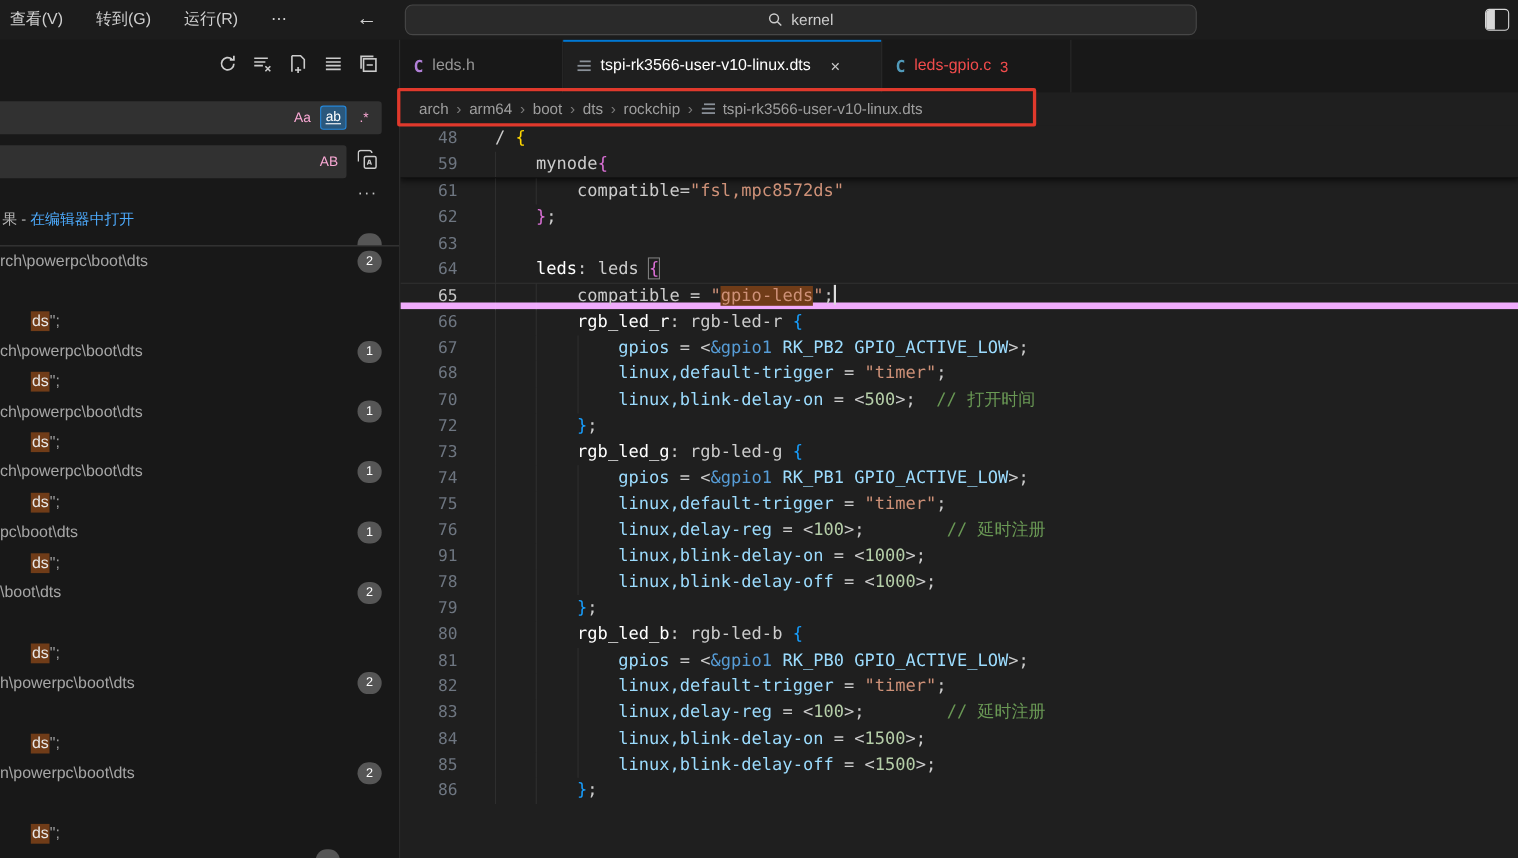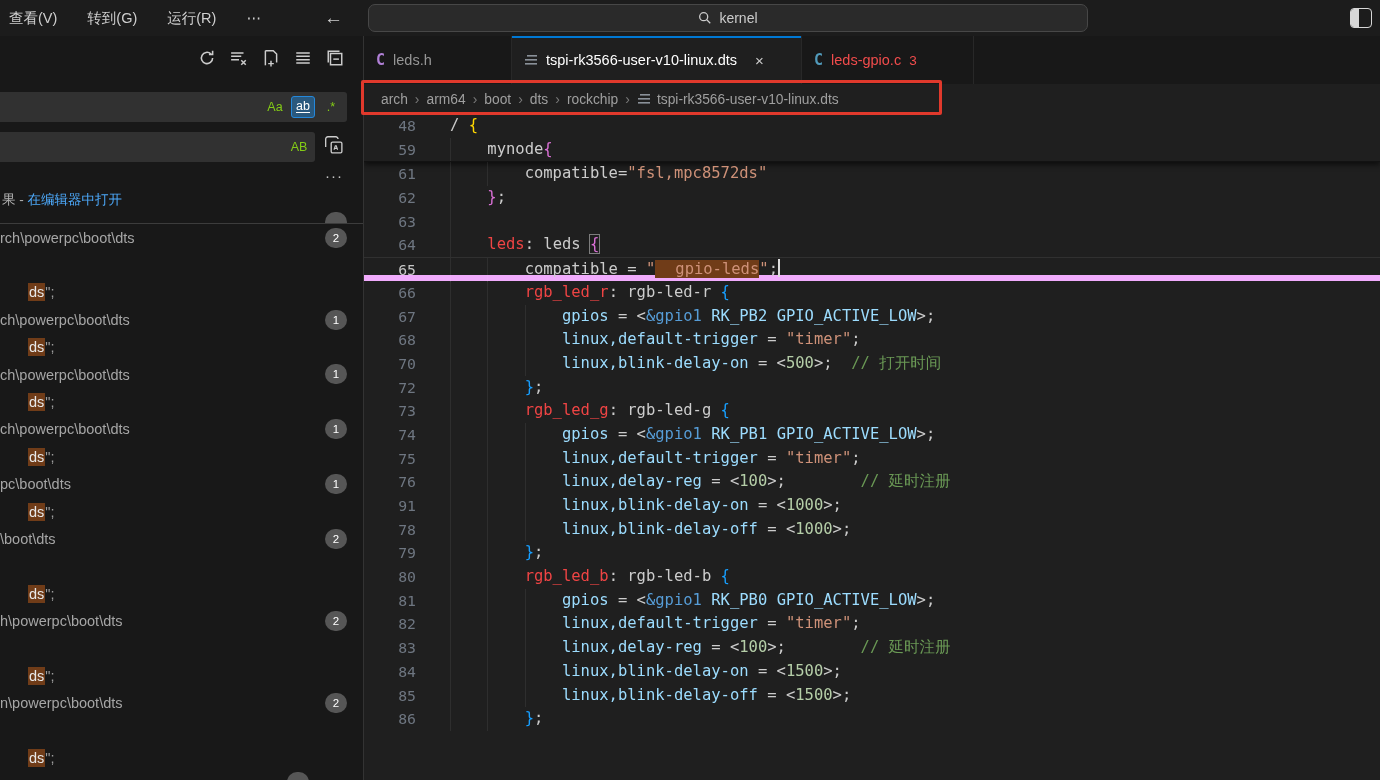--- a/index.html
+++ b/index.html
@@ -35,21 +35,21 @@
   .sidebar{ width:364px; background:#181818; position:relative; border-right:1px solid #333333; overflow:hidden;}
   .sb-actions{ height:44px; display:flex; align-items:center; justify-content:flex-end; gap:14px; padding-right:19px; }
   .sb-actions svg{ display:block; }
   .sb-input{
     margin-left:-24px; height:30px; background:#313131; border-radius:3px;
     display:flex; align-items:center; justify-content:flex-end; padding-right:4px; gap:4px;
   }
   .sb-input.search{ width:371px; margin-top:12px; }
   .sb-input.replace-row{ width:339px; margin-top:10px; }
   .toggle{ min-width:24px; height:22px; border-radius:3px; display:flex; align-items:center; justify-content:center;
-    font-size:12.5px; color:#84cc16; }
+    font-size:12.5px; color:#f9a8d4; }
   .toggle.ww{ background:rgba(36,137,219,0.45); border:1px solid #2488db; color:#ffffff; }
   .toggle.ww span{ border-bottom:1px solid #ffffff; line-height:11px; }
   .replace-line{ display:flex; align-items:center; }
   .replace-all-btn{ margin-left:10px; margin-top:10px; }
   .more-row{ height:20px; display:flex; justify-content:flex-end; padding-right:20px; align-items:center; margin-top:4px;}
   .more-dots{ color:#c5c5c5; font-size:15px; letter-spacing:1px; line-height:8px; }
   .summary-row{ height:20px; font-size:13.5px; padding-left:2px; margin-top:4px; display:flex; align-items:center; white-space:pre;}
   .summary-tail{ color:#b5b5b5; }
   .open-link{ color:#4daafc; cursor:pointer; }
   .clip-row{ height:14px; position:relative; overflow:hidden; border-bottom:1px solid #3c3c3c; }
@@ -79,25 +79,25 @@
   .bc-sep{ color:#7a7a7a; font-size:14px; }
   .bc-item{ cursor:pointer; white-space:nowrap;}
   .bc-file{ display:flex; align-items:center; gap:6px; }
   
   .code{ flex:1; position:relative; font-family:"DejaVu Sans Mono",monospace; font-size:15.5px; overflow:hidden; }
   .code-line{ height:23.7px; line-height:23.7px; white-space:pre; position:relative; padding-left:86px; }
   .code-line .gutter{ position:absolute; left:0; top:0; width:52px; text-align:right; color:#6e7681; font-size:14.8px; }
   .code-line.current{ border-top:1px solid #303030; border-bottom:6px solid #f0abfc; }
   .code-line.current .gutter{ color:#c6c6c6; }
   .sticky{ position:relative; box-shadow:0 3px 5px rgba(0,0,0,0.55); border-bottom:1px solid #121212; }
-  .tok-d{ color:#cccccc; } .tok-lb{ color:#ef4444; } .tok-pr{ color:#9cdcfe; }
+  .tok-d{ color:#cccccc; } .tok-lb{ color:#ffffff; } .tok-pr{ color:#9cdcfe; }
   .tok-rf{ color:#569cd6; } .tok-st{ color:#ce9178; } .tok-nu{ color:#b5cea8; }
   .tok-cm{ color:#6a9955; } .tok-b1{ color:#ffd700; } .tok-b2{ color:#da70d6; } .tok-b3{ color:#179fff; }
   .tok-bx{ color:#da70d6; outline:1px solid #7d7d7d; }
-  .tok-mt{ color:#ce9178; background:#703c18;padding-left:20px; }
+  .tok-mt{ color:#ce9178; background:#703c18; }
   .ind{ display:inline-block; width:4ch; border-left:1px solid rgba(255,255,255,0.07); }
   .cursor{ display:inline-block; width:2px; height:18px; background:#dddddd; vertical-align:-3px; }
   
   .annotation-box{ position:absolute; left:361px; top:80px; width:581px; height:35px;
     border:3px solid #e0392c; border-radius:2px; z-index:40; pointer-events:none; }
 </style>
 </head>
 <body>
 
 <div class="titlebar">

